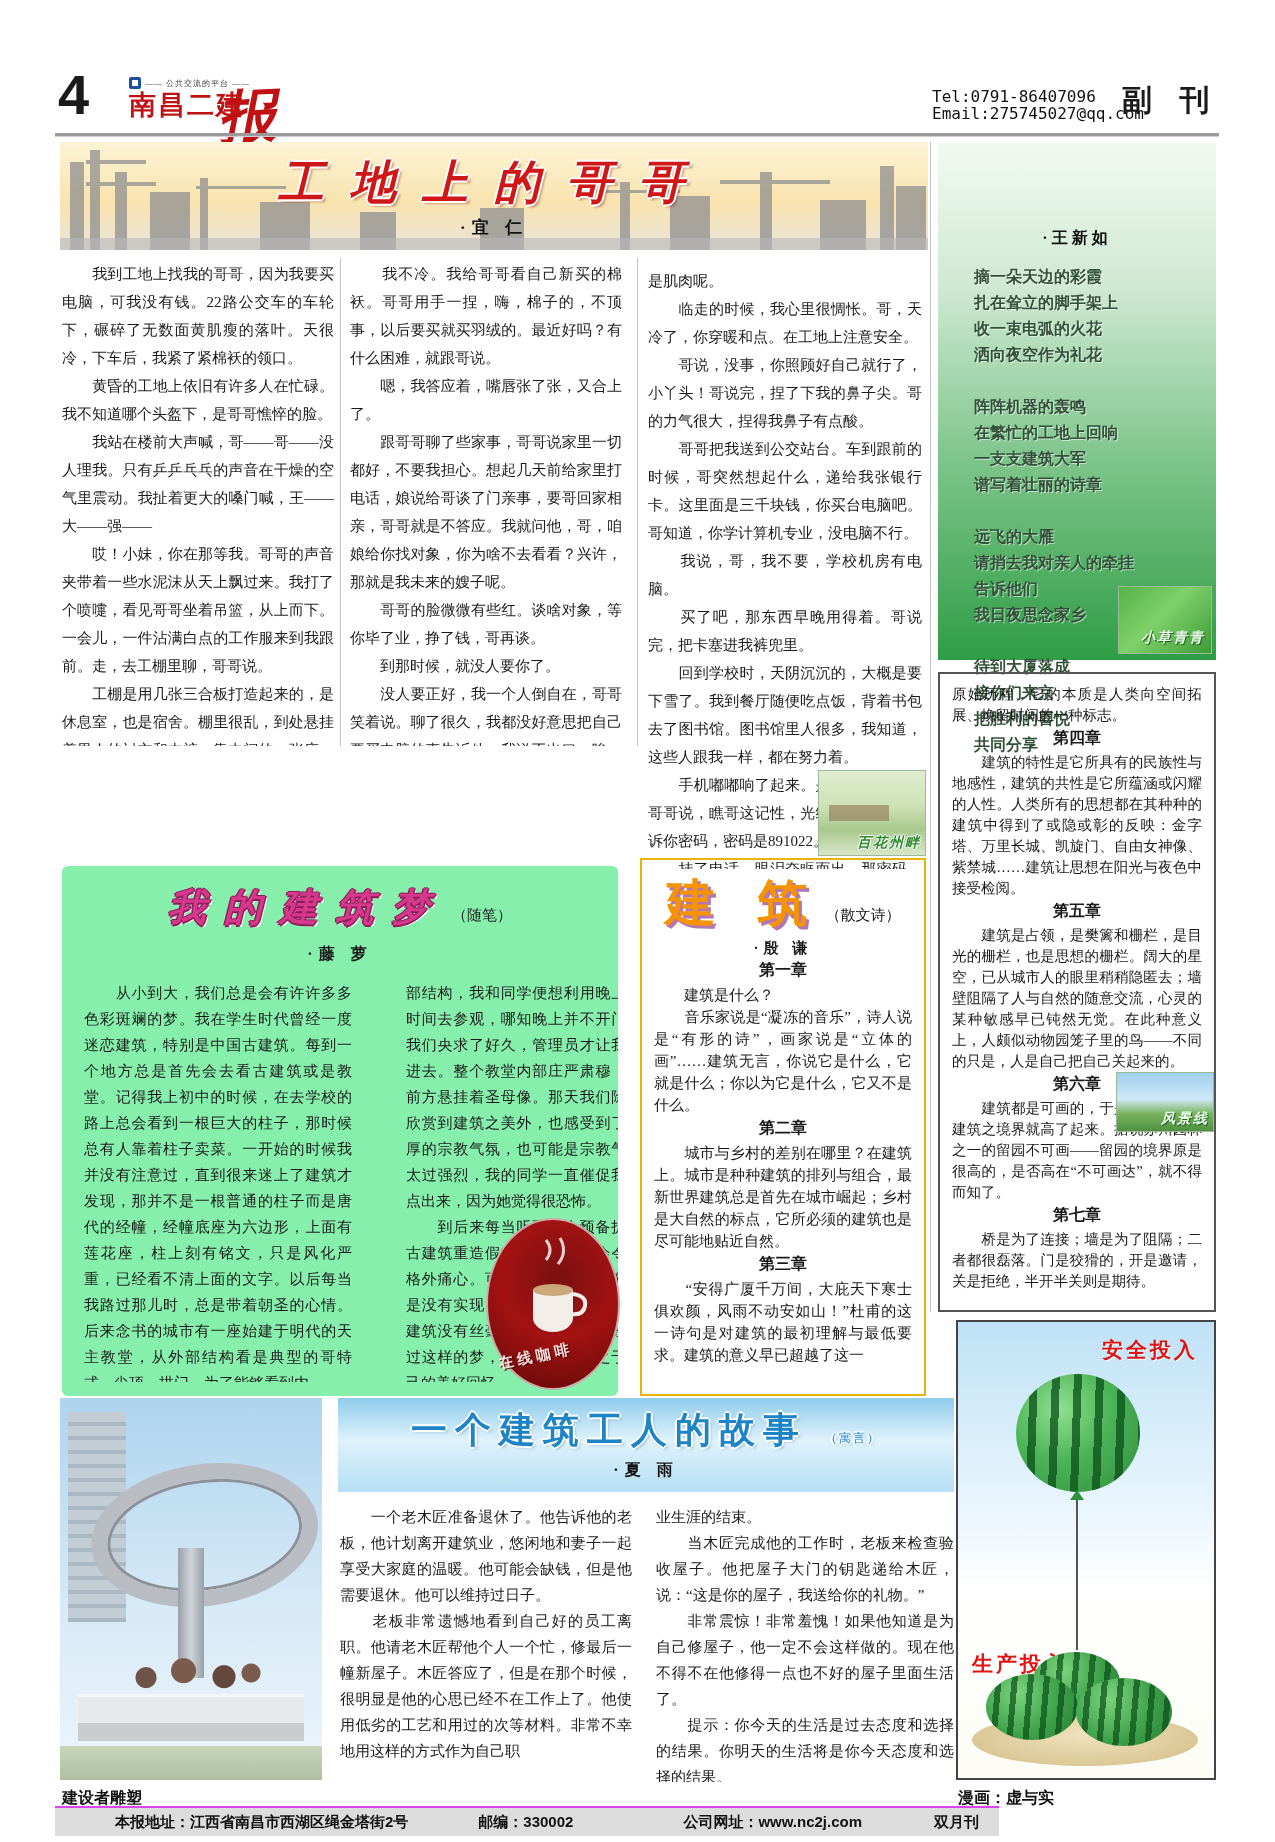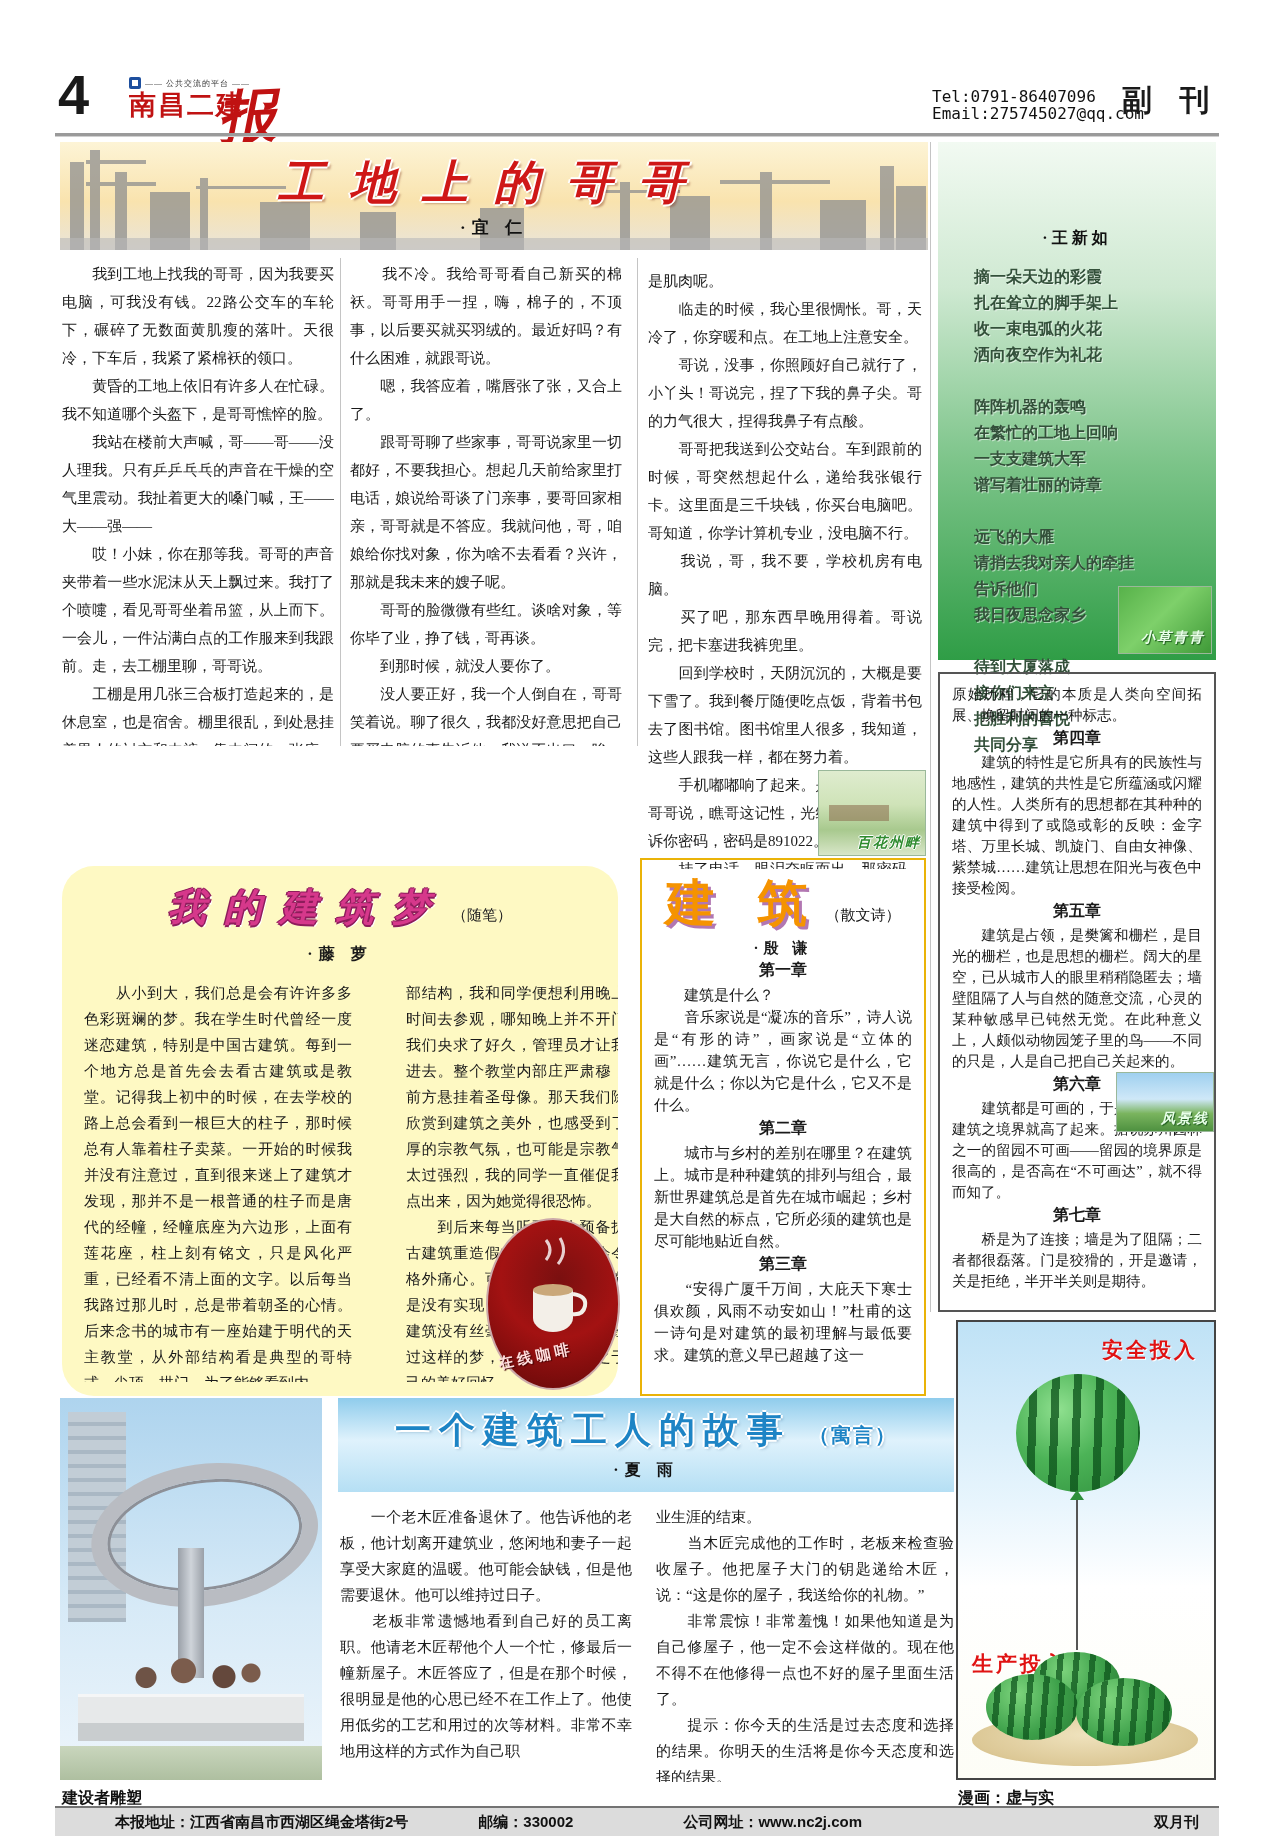--- a/index.html
+++ b/index.html
@@ -69,21 +69,21 @@
   
   .rbox{left:938px;top:672px;width:278px;height:640px;border:2px solid #555;box-sizing:border-box;
         padding:10px 12px;overflow:hidden;}
   .rbody{font-size:14.5px;line-height:21px;text-align:justify;white-space:pre-line;}
   .chap-h{font-size:16px;font-weight:bold;text-align:center;margin:2px 0 3px 0;}
   .fengjing{left:1116px;top:1072px;width:96px;height:58px;
      background:linear-gradient(180deg,#9fd0ef 0%,#cfe8f8 45%,#7ab45e 70%,#4e9140 100%);}
   .fengjing .chip-label{color:#e8ffe8;text-shadow:1px 1px 1px #1d5c1d;}
 
   
-  .pink-box{left:62px;top:866px;width:556px;height:530px;background:#fef9c3;border-radius:32px;overflow:hidden;}
+  .pink-box{left:62px;top:866px;width:556px;height:530px;background:#86efac;border-radius:6px;overflow:hidden;}
   .pink-titlerow{position:absolute;left:0;right:0;top:16px;text-align:center;}
   .pink-title{font-size:38px;font-weight:bold;font-style:italic;letter-spacing:18px;color:#d6388b;
      text-shadow:1.5px 0 #8e1d5c,-1.5px 0 #8e1d5c,0 1.5px #8e1d5c,0 -1.5px #8e1d5c,2px 2px 0 #fff;}
   .pink-genre{font-size:15px;color:#222;}
   .pink-author{position:absolute;left:0;right:0;top:78px;text-align:center;font-size:16px;font-weight:bold;letter-spacing:6px;}
   .memoir-body{font-size:15px;line-height:26px;text-align:justify;white-space:pre-line;}
   .memoir-c1{position:absolute;left:22px;top:114px;width:268px;height:402px;overflow:hidden;}
   .memoir-c2{position:absolute;left:306px;top:114px;width:236px;height:402px;overflow:hidden;margin-left:38px;}
   .coffee{left:486px;top:1218px;width:130px;height:168px;border-radius:50%;z-index:6;
      background:radial-gradient(circle at 55% 35%,#7a1010 0%,#a31212 45%,#5f0808 100%);
@@ -101,21 +101,21 @@
   .mid-genre{font-size:15px;color:#111;}
   .mid-author{text-align:center;font-size:15px;font-weight:bold;letter-spacing:5px;margin-top:2px;}
   .mid-body{font-size:15px;line-height:22px;text-align:justify;white-space:pre-line;}
 
   
   .story-banner{left:338px;top:1398px;width:616px;height:94px;
      background:linear-gradient(180deg,#8fccec 0%,#dff2fc 45%,#b5dff4 100%);}
   .story-title{position:absolute;left:0;right:0;top:8px;text-align:center;font-size:36px;font-weight:bold;
      color:#1d84c5;letter-spacing:8px;font-family:"Liberation Sans",sans-serif;
      text-shadow:2px 0 #fff,-2px 0 #fff,0 2px #fff,0 -2px #fff,2px 2px 3px rgba(0,60,110,.3);}
-  .story-genre{font-size:20px;font-weight:bold;letter-spacing:2px;}
+  .story-genre{font-size:12px;font-weight:normal;letter-spacing:2px;}
   .story-author{position:absolute;left:0;right:0;top:62px;text-align:center;font-size:16px;font-weight:bold;letter-spacing:6px;color:#111;}
   .story-c1{left:340px;top:1504px;width:292px;height:278px;overflow:hidden;}
   .story-c2{left:656px;top:1504px;width:298px;height:278px;overflow:hidden;}
   .story-body{font-size:15px;line-height:26px;text-align:justify;white-space:pre-line;}
 
   
   .sculpt{left:60px;top:1398px;width:262px;height:382px;overflow:hidden;
      background:linear-gradient(180deg,#aed4ee 0%,#d7eaf7 55%,#edf5fb 100%);}
   .bldg{position:absolute;left:8px;top:14px;width:58px;height:210px;
      background:repeating-linear-gradient(180deg,#c2cdd6 0 10px,#aab8c4 10px 14px);}
@@ -154,21 +154,21 @@
      background:radial-gradient(ellipse at 50% 40%,#efe2bd 0%,#dcc896 70%,#c9b075 100%);}
   .melon{position:absolute;border-radius:50%;overflow:hidden;
      background:radial-gradient(circle at 35% 30%,#7cd47c 0%,#3da04a 55%,#2a7d35 100%);}
   .melon::after{content:"";position:absolute;inset:0;border-radius:50%;
      background:repeating-linear-gradient(95deg,transparent 0 10px,rgba(10,80,25,.7) 10px 16px);}
   .m1{left:28px;top:352px;width:92px;height:66px;}
   .m2{left:118px;top:356px;width:96px;height:68px;}
   .m3{left:74px;top:330px;width:88px;height:60px;}
 
   
-  .footer{left:55px;top:1806px;width:1164px;height:30px;background:#dcdcdc;border-top:2px solid #737373;
+  .footer{left:55px;top:1806px;width:944px;height:30px;background:#dcdcdc;border-top:2px solid #d946ef;
      display:flex;align-items:center;box-sizing:border-box;padding:0 20px 0 60px;
      font-family:"Liberation Sans",sans-serif;font-size:15px;font-weight:bold;color:#111;}
   .footer span{white-space:nowrap;}
   .f1{margin-right:70px;} .f2{margin-right:110px;} .f3{margin-right:auto;}
 </style>
 </head>
 <body>
 
 <div class="page">
 

